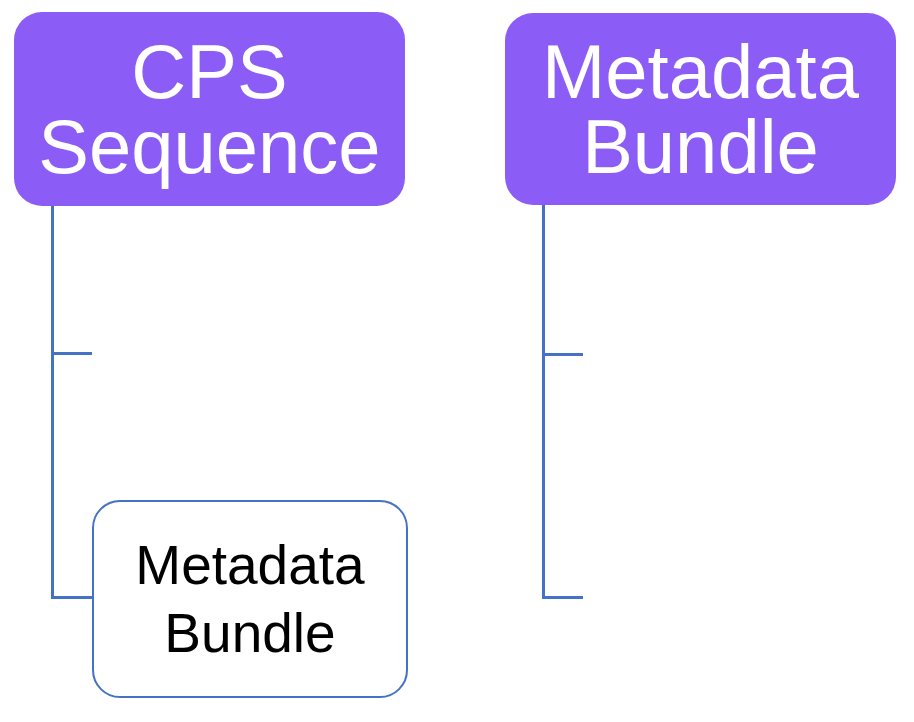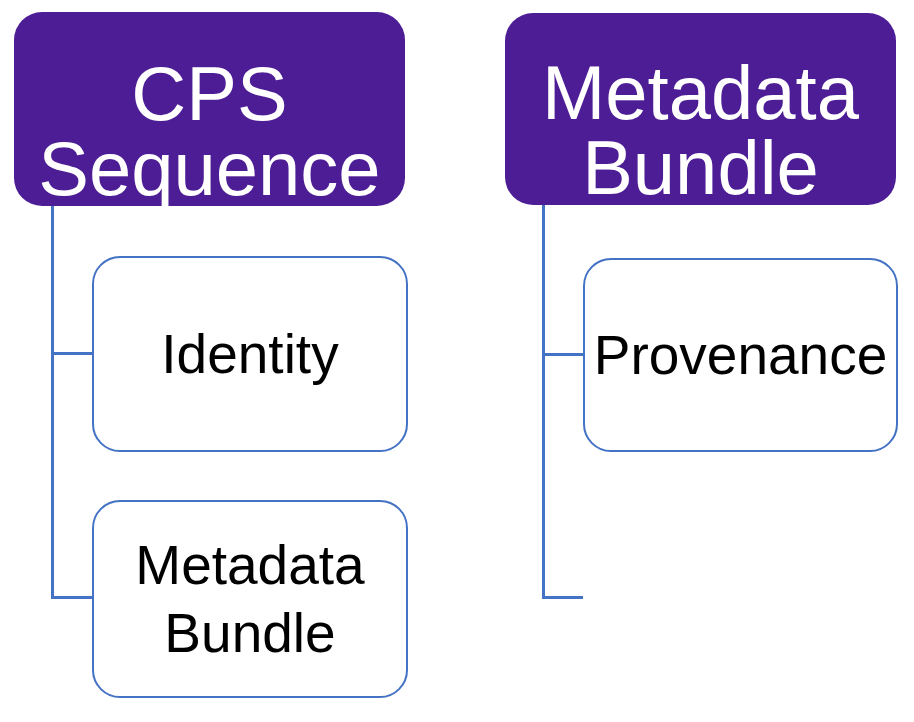--- a/index.html
+++ b/index.html
@@ -17,26 +17,25 @@
   }
   .node {
     position: absolute;
     display: flex;
     align-items: center;
     justify-content: center;
     text-align: center;
     box-sizing: border-box;
   }
   .root-node {
-    background: #4c1d95;
+    background: #8b5cf6;
     border-radius: 28px;
     color: #ffffff;
     font-size: 76px;
     line-height: 75px;
-    align-items: flex-end;
   }
   .child-node {
     background: #ffffff;
     border: 2.5px solid #4472C4;
     border-radius: 28px;
     color: #000000;
     font-size: 55px;
     line-height: 68px;
   }
   .node-label {
@@ -68,37 +67,31 @@
 </style>
 </head>
 <body>
 
 <div class="canvas">
 
   <div class="node root-node root-left">
     <span class="node-label">CPS
 Sequence</span>
   </div>
-  <div class="node child-node l-child-1">
-    <span class="node-label">Identity</span>
-  </div>
   <div class="node child-node l-child-2">
     <span class="node-label">Metadata
 Bundle</span>
   </div>
 
   <div class="connector vline vline-left"></div>
   <div class="connector hstub l-stub-1"></div>
   <div class="connector hstub l-stub-2"></div>
 
   <div class="node root-node root-right">
     <span class="node-label">Metadata
 Bundle</span>
   </div>
-  <div class="node child-node r-child-1">
-    <span class="node-label">Provenance</span>
-  </div>
 
   <div class="connector vline vline-right"></div>
   <div class="connector hstub r-stub-1"></div>
   <div class="connector hstub r-stub-2"></div>
 
 </div>
 
 </body></html>

